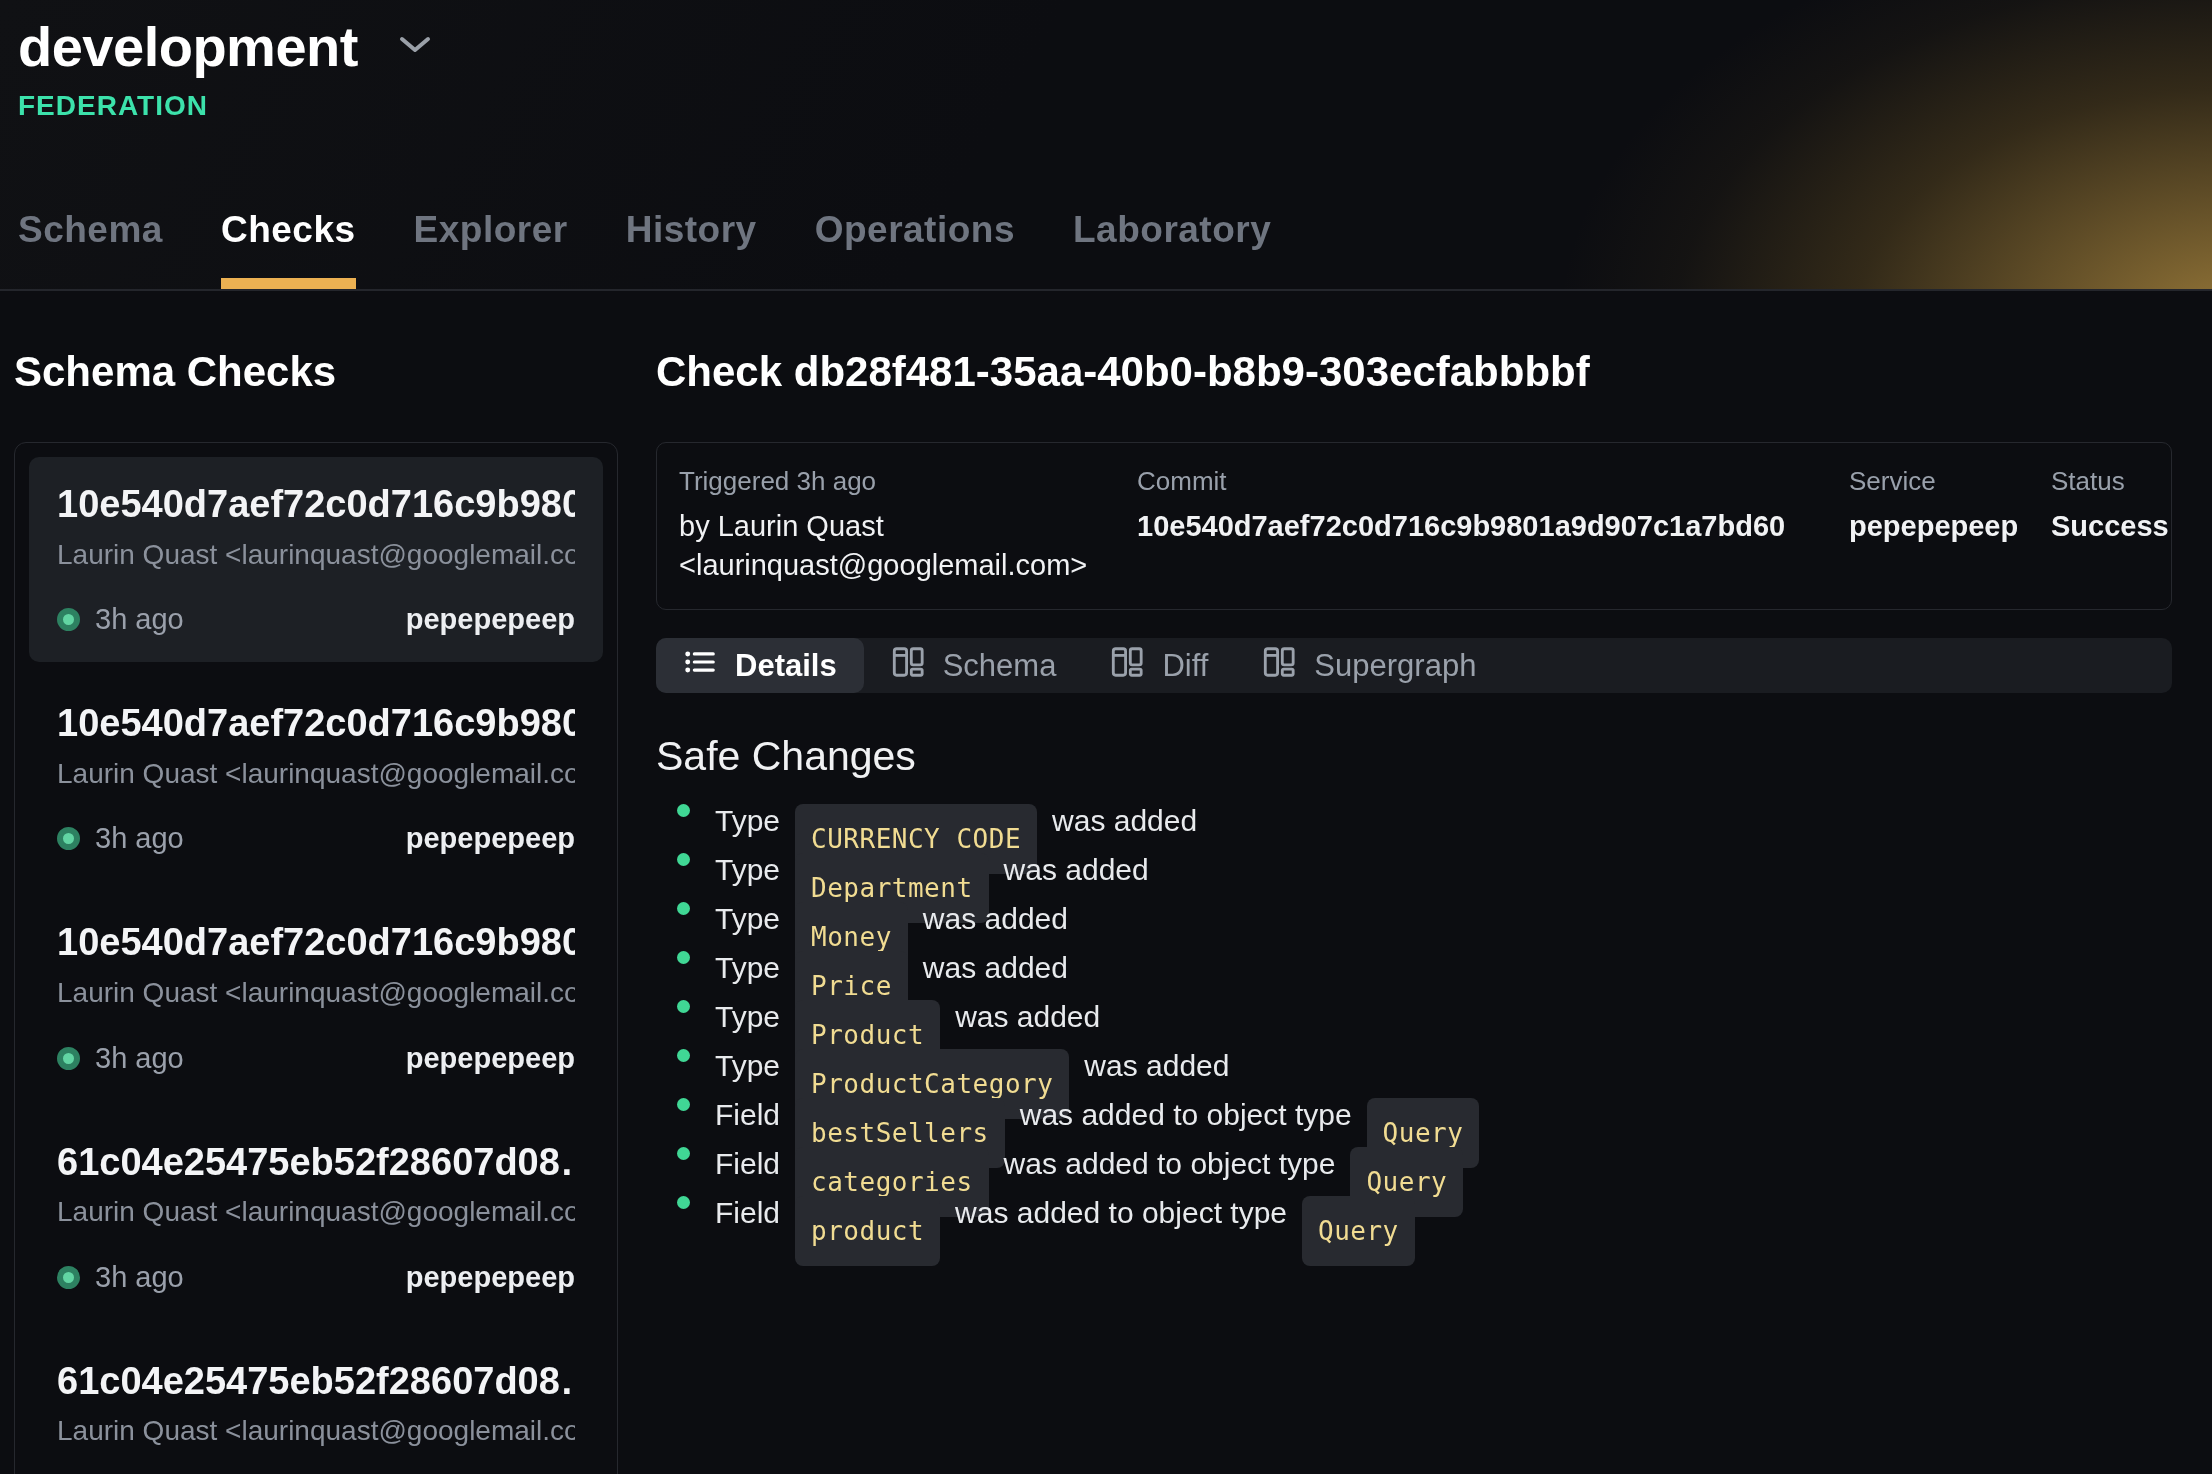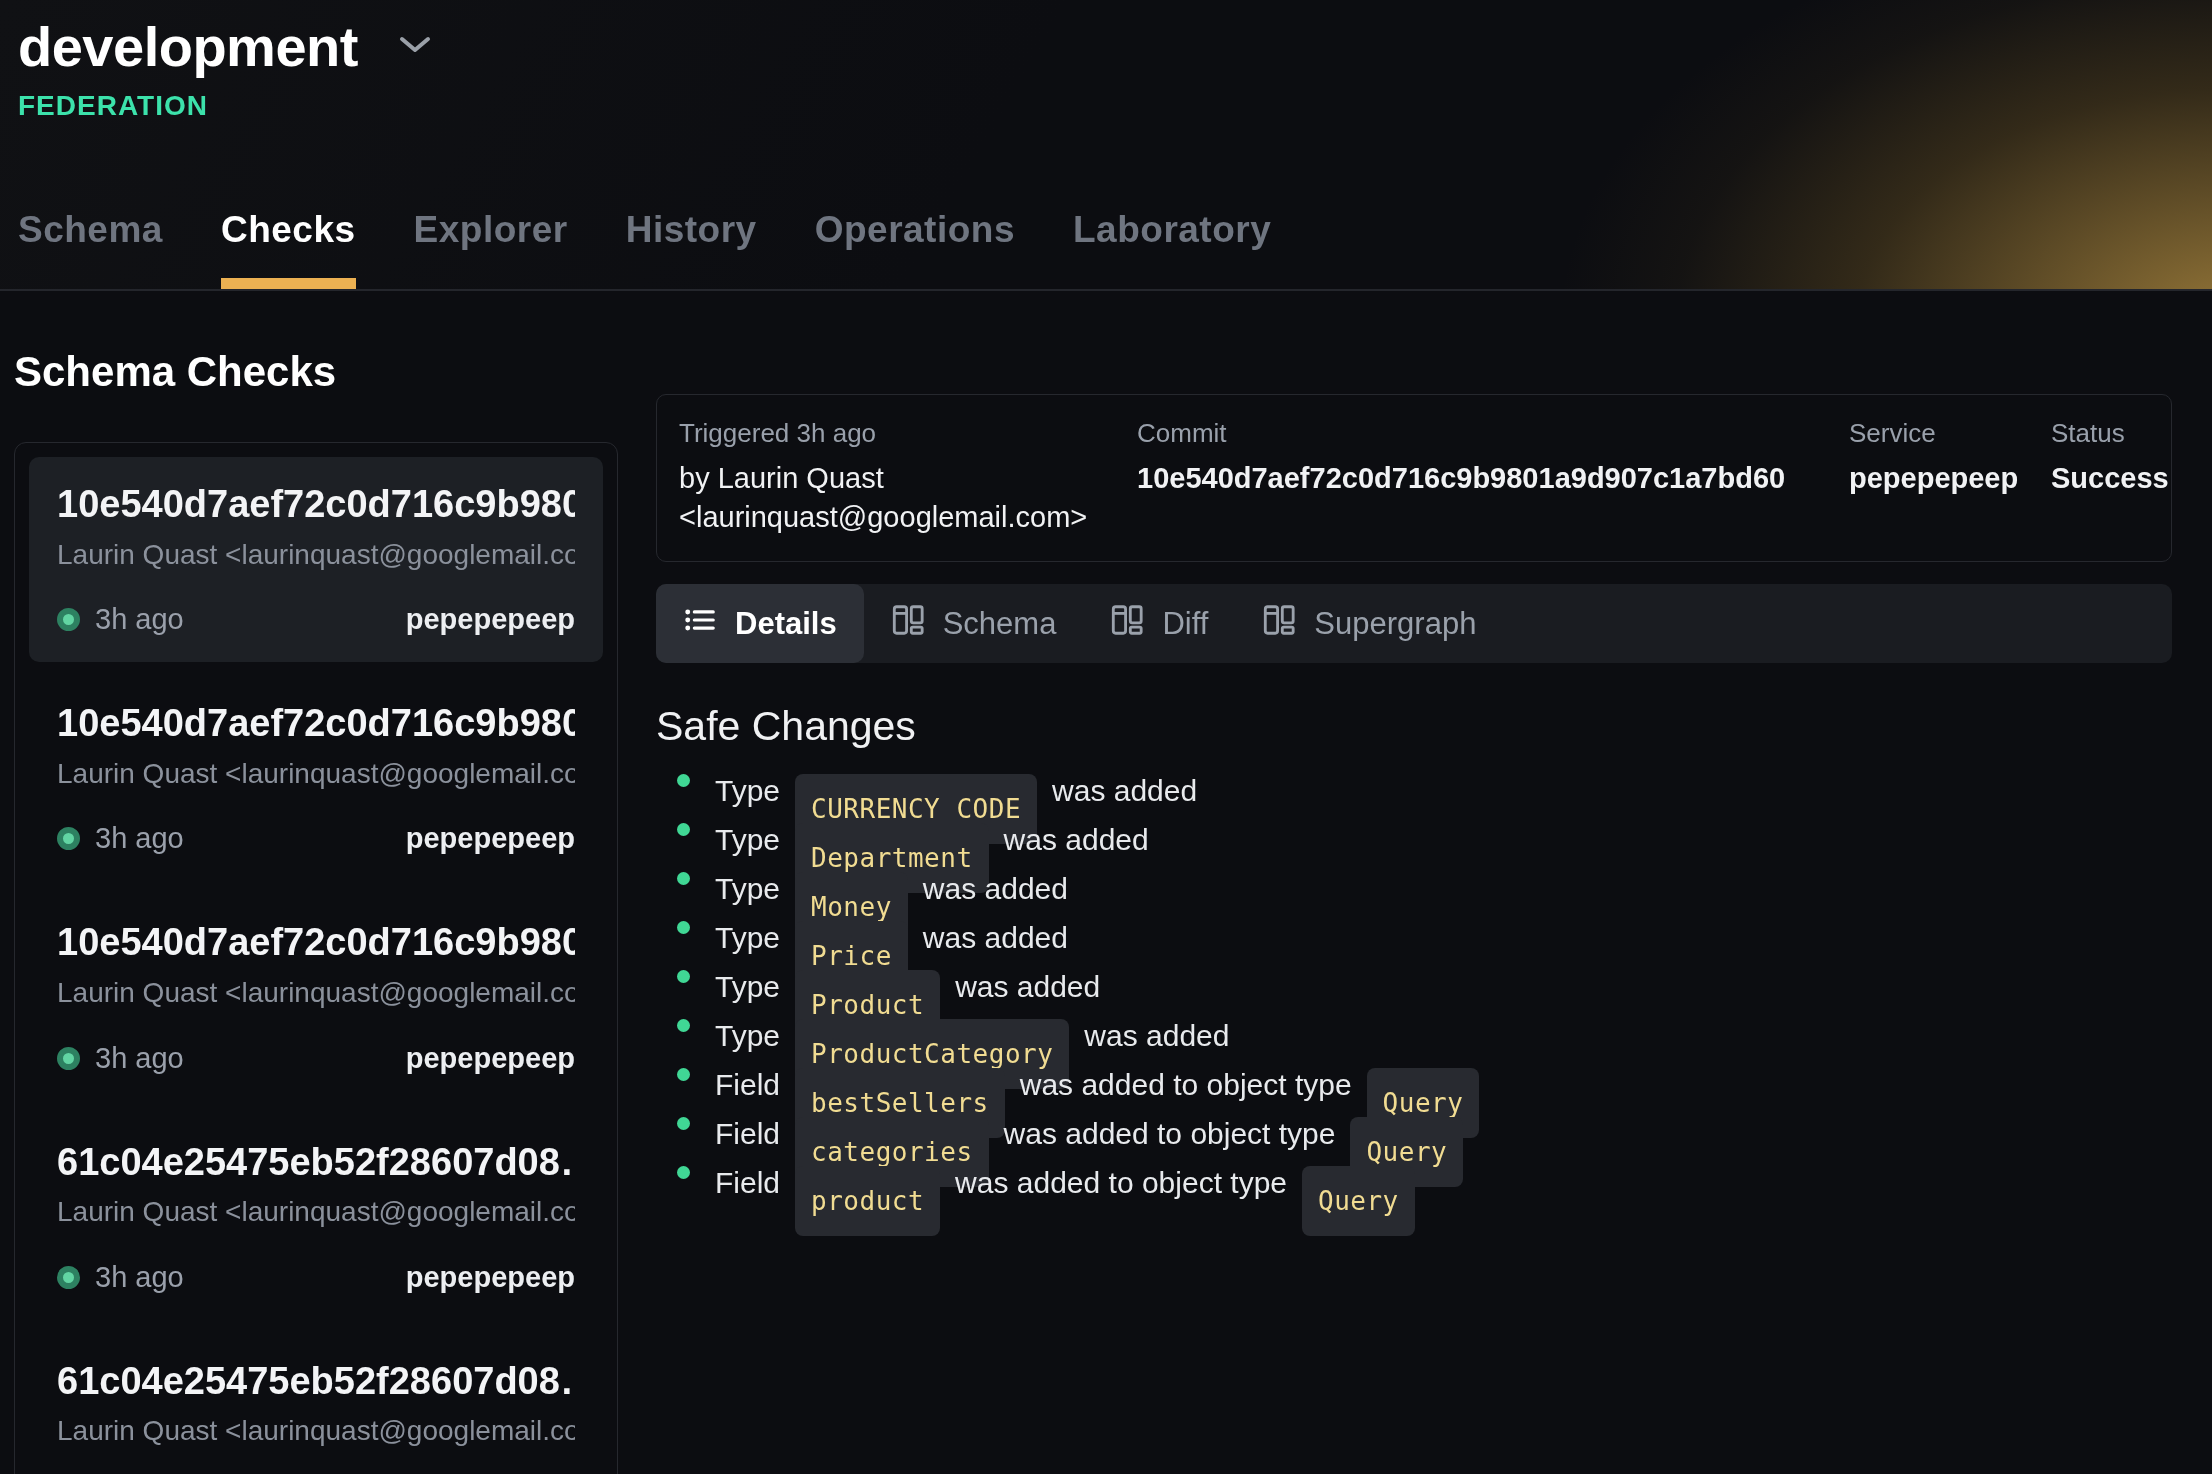--- a/index.html
+++ b/index.html
@@ -85,21 +85,21 @@
   .meta-box {
     margin-top: 46px; border: 1px solid #26282e; border-radius: 10px;
     padding: 22px 22px 24px 22px; min-height: 140px;
     display: grid; grid-template-columns: 458px 712px 202px 1fr;
   }
   .meta-label { font-size: 26px; color: #99a0ab; line-height: 1.3; }
   .meta-value { margin-top: 8px; font-size: 29px; color: #f1f2f4; line-height: 1.35; }
   .meta-value.bold { font-weight: 700; }
 
   .view-tabs {
-    margin-top: 22px; height: 79px; width: 100%;
+    margin-top: 28px; height: 55px; width: 100%;
     background: #1a1c21; border-radius: 10px;
     display: flex; align-items: stretch;
   }
   .view-tab {
     display: flex; align-items: center; gap: 18px; padding: 0 27px;
     border-radius: 10px; font-size: 31px; font-weight: 500; color: #9aa1ab;
     cursor: pointer; white-space: nowrap;
   }
   .view-tab.active { background: #2c2f36; color: #ffffff; font-weight: 600; }
   .view-tab svg { flex: none; }
@@ -196,20 +196,21 @@
   </div>
       <div class="check-card">
     <div class="check-id">61c04e25475eb52f28607d08…</div>
     <div class="check-author">Laurin Quast &lt;laurinquast@googlemail.co…</div>
 
   </div>
     </div>
 </aside>
 
 <main class="main-panel">
+  <h2 class="section-heading">Check db28f481-35aa-40b0-b8b9-303ecfabbbbf</h2>
 
   <div class="meta-box">
     <div>
       <div class="meta-label">Triggered 3h ago</div>
       <div class="meta-value">
         <div>by Laurin Quast</div>
         <div>&lt;laurinquast@googlemail.com&gt;</div>
       </div>
     </div>
     <div>

